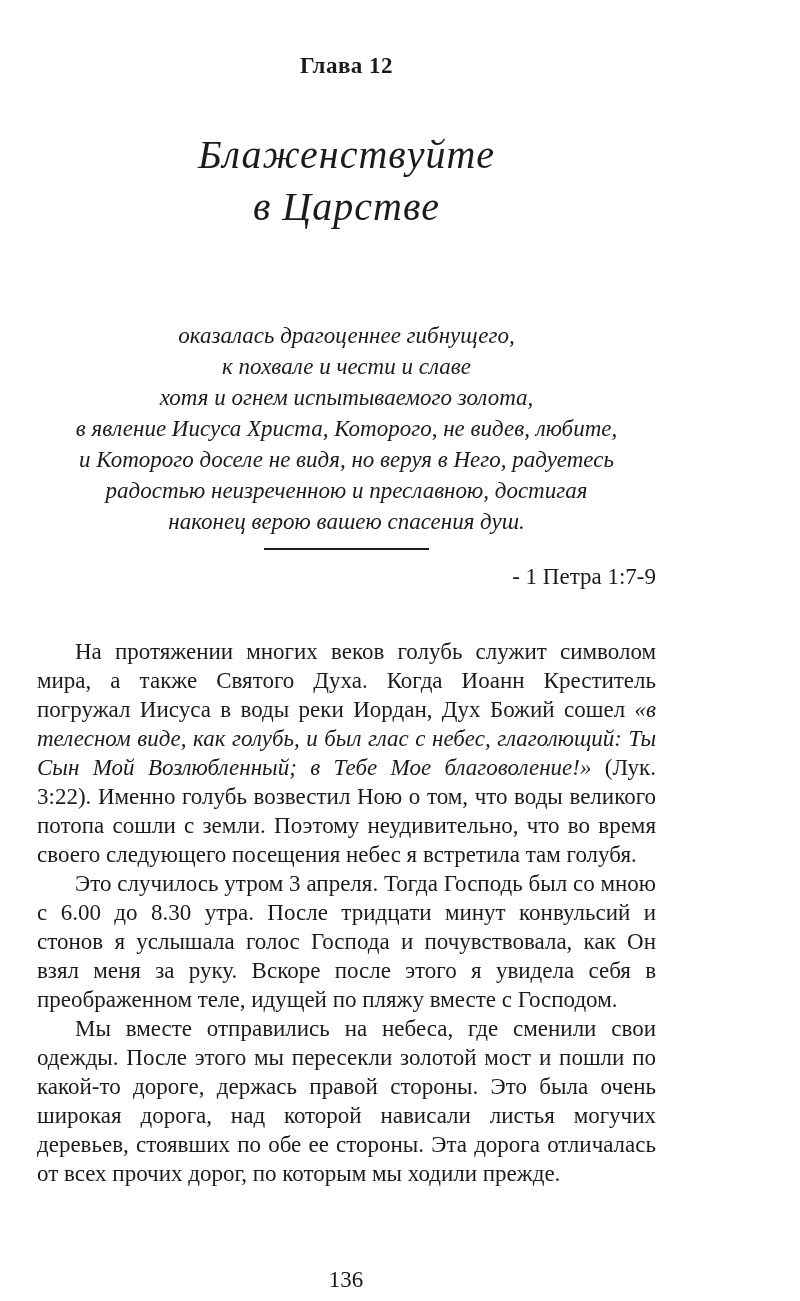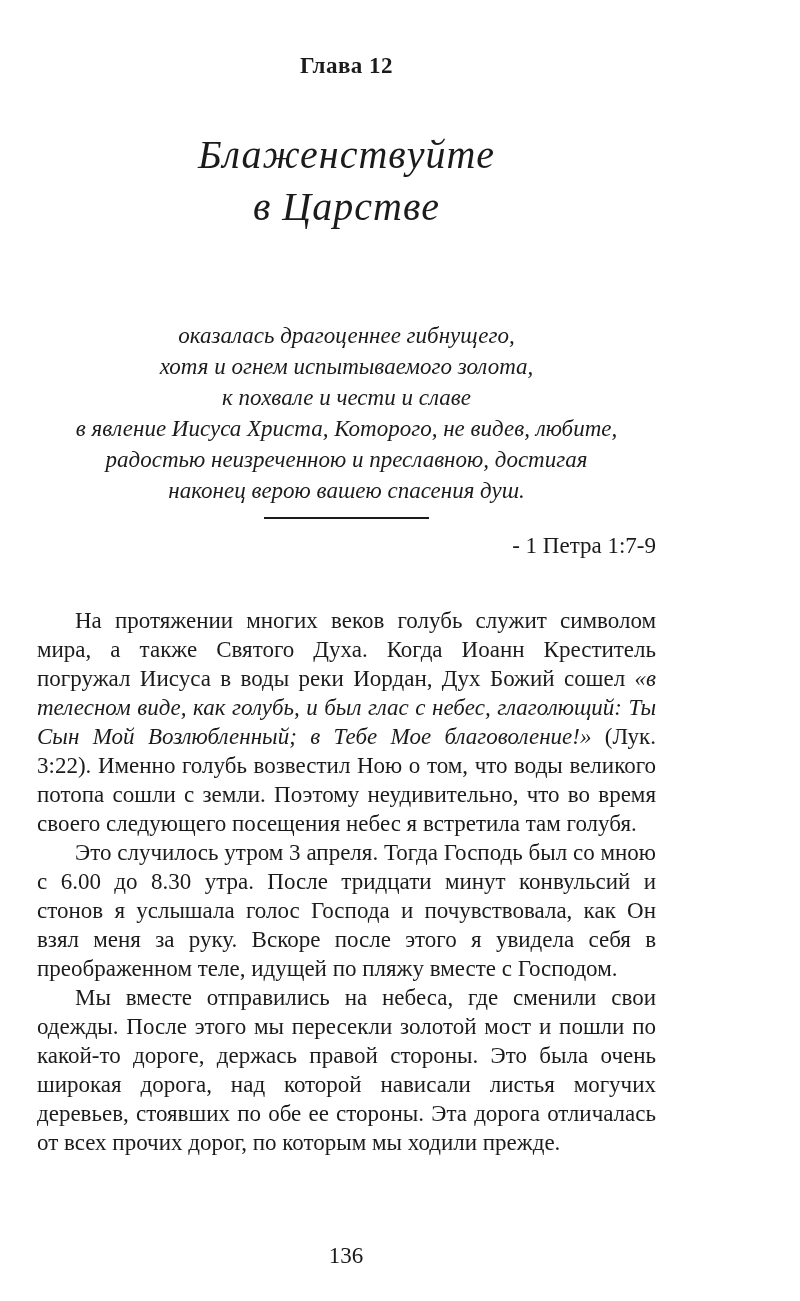--- a/index.html
+++ b/index.html
@@ -64,43 +64,44 @@
     padding: 0;
     text-indent: 38px;
   }
   .body-text .it {
     font-style: italic;
   }
   .page-number {
     position: absolute;
     left: 0;
     right: 0;
-    bottom: 32px;
+    bottom: 8px;
     text-align: center;
     font-size: 23px;
     line-height: 26px;
   }
 </style>
 </head>
 <body>
 
 <div class="page">
 
   <div class="chapter-heading">Глава 12</div>
 
   <h1 class="book-title">
     <div>Блаженствуйте</div>
     <div>в Царстве</div>
   </h1>
 
   <div class="epigraph">
       <div>оказалась драгоценнее гибнущего,</div>
+      <div>к похвале и чести и славе</div>
       <div>хотя и огнем испытываемого золота,</div>
-      <div>к похвале и чести и славе</div>
       <div>в явление Иисуса Христа, Которого, не видев, любите,</div>
+      <div>и Которого доселе не видя, но веруя в Него, радуетесь</div>
       <div>радостью неизреченною и преславною, достигая</div>
       <div>наконец верою вашею спасения душ.</div>
     </div>
 
   <div class="divider-rule"></div>
 
   <div class="attribution">- 1 Петра 1:7-9</div>
 
   <div class="body-text">
       <p><span>На протяжении многих веков голубь служит символом мира, а также Святого Духа. Когда Иоанн Креститель погружал Иисуса в воды реки Иордан, Дух Божий сошел </span><span class="it">«в телесном виде, как голубь, и был глас с небес, глаголющий: Ты Сын Мой Возлюбленный; в Тебе Мое благоволение!»</span><span> (Лук. 3:22). Именно голубь возвестил Ною о том, что воды великого потопа сошли с земли. Поэтому неудивительно, что во время своего следующего посещения небес я встретила там голубя.</span></p>

